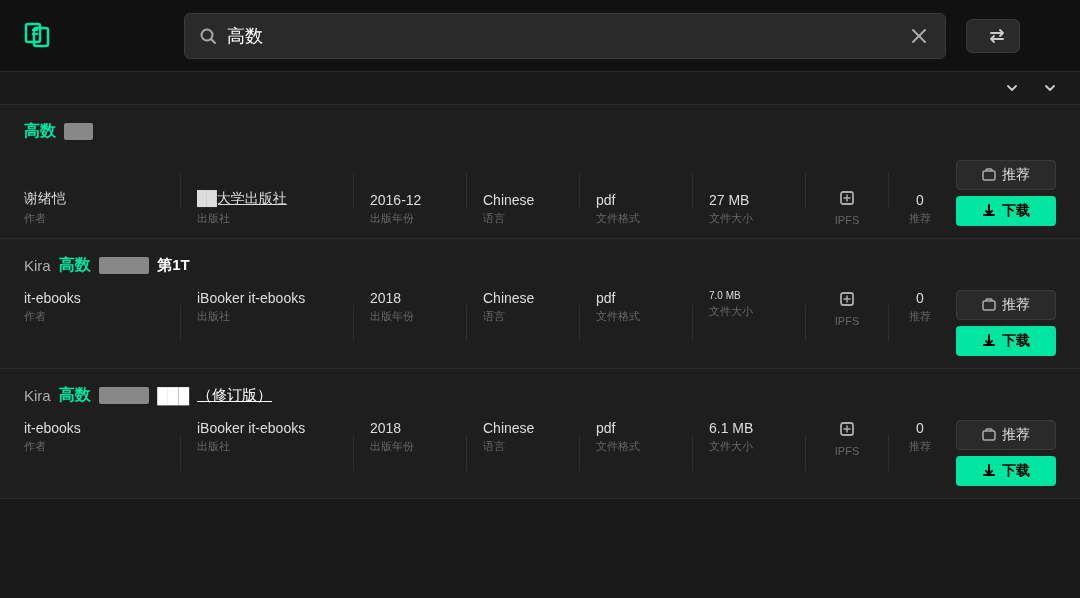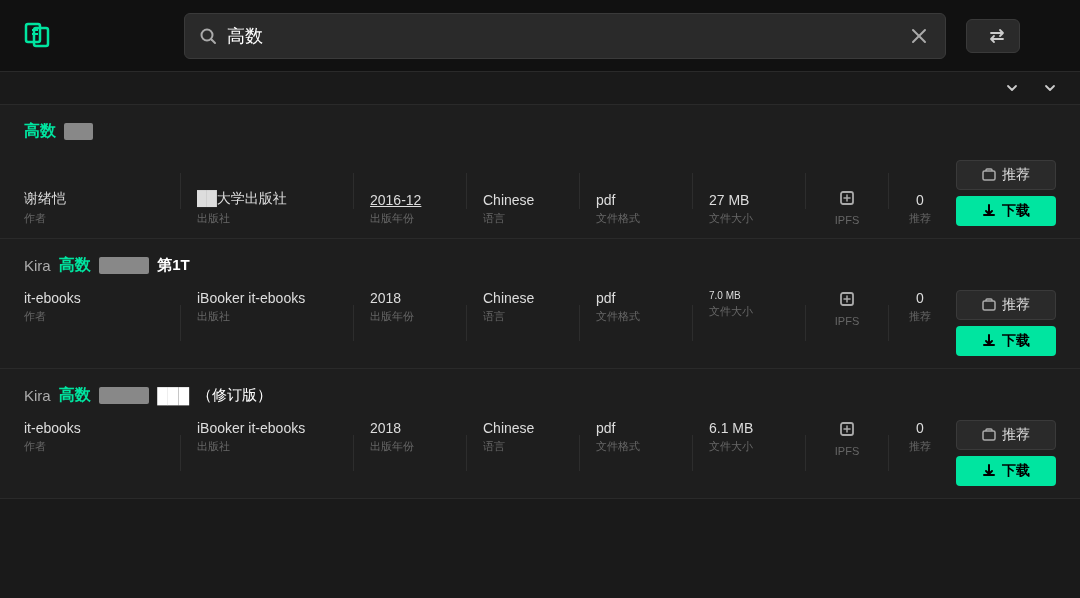--- a/index.html
+++ b/index.html
@@ -142,20 +142,21 @@
       font-weight: 700;
     }
     .result-title-rest {
       color: #fff;
       font-size: 15px;
       font-weight: 600;
     }
     .result-title-suffix {
       color: #fff;
       font-size: 15px;
+      text-decoration: underline;
     }
     .recommend-btn {
       display: flex;
       align-items: center;
       gap: 6px;
       background: #2a2a2a;
       border: 1px solid #3a3a3a;
       color: #ddd;
       border-radius: 4px;
       padding: 5px 14px;
@@ -248,26 +249,26 @@
         <span class="result-title-highlight">高数</span>
         <span class="blurred-text" style="font-size: 15px; padding: 0px 4px;">██</span>
       </div>
       <div style="display: flex; align-items: flex-end; gap: 0px;">
         <div style="display: flex; flex-direction: column; gap: 3px; min-width: 140px;">
           <span style="font-size: 14px; color: rgb(221, 221, 221);">谢绪恺</span>
           <span style="font-size: 11px; color: rgb(102, 102, 102);">作者</span>
         </div>
         <div style="width: 1px; height: 36px; background: rgb(45, 45, 45); margin: 0px 16px; align-self: center;"></div>
         <div style="display: flex; flex-direction: column; gap: 3px; min-width: 140px;">
-          <span style="font-size: 14px; color: rgb(221, 221, 221);">██大学出版社</span>
+          <span style="font-size: 14px; color: rgb(221, 221, 221); text-decoration: underline;">██大学出版社</span>
           <span style="font-size: 11px; color: rgb(102, 102, 102);">出版社</span>
         </div>
         <div style="width: 1px; height: 36px; background: rgb(45, 45, 45); margin: 0px 16px; align-self: center;"></div>
         <div style="display: flex; flex-direction: column; gap: 3px; min-width: 80px;">
-          <span style="font-size: 14px; color: rgb(221, 221, 221); text-decoration: underline;">2016-12</span>
+          <span style="font-size: 14px; color: rgb(221, 221, 221);">2016-12</span>
           <span style="font-size: 11px; color: rgb(102, 102, 102);">出版年份</span>
         </div>
         <div style="width: 1px; height: 36px; background: rgb(45, 45, 45); margin: 0px 16px; align-self: center;"></div>
         <div style="display: flex; flex-direction: column; gap: 3px; min-width: 80px;">
           <span style="font-size: 14px; color: rgb(221, 221, 221);">Chinese</span>
           <span style="font-size: 11px; color: rgb(102, 102, 102);">语言</span>
         </div>
         <div style="width: 1px; height: 36px; background: rgb(45, 45, 45); margin: 0px 16px; align-self: center;"></div>
         <div style="display: flex; flex-direction: column; gap: 3px; min-width: 80px;">
           <span style="font-size: 14px; color: rgb(221, 221, 221);">pdf</span>

